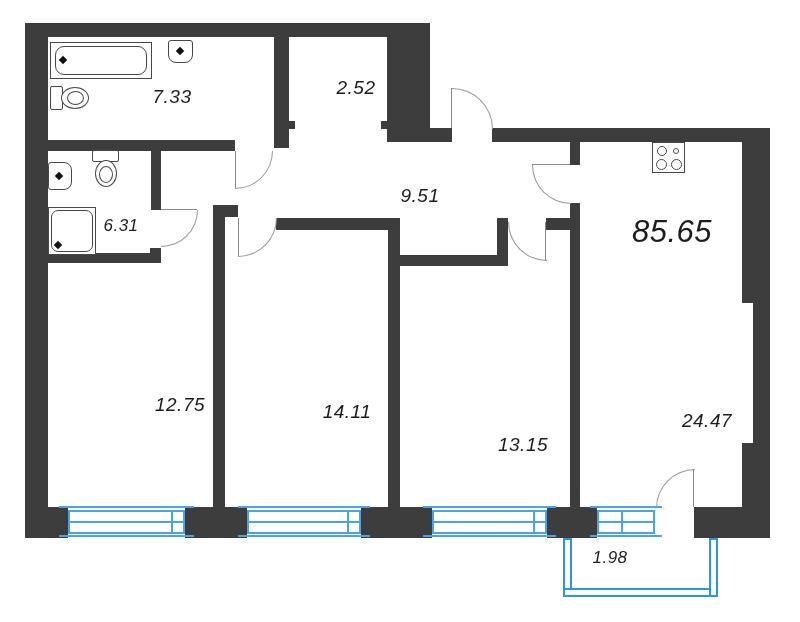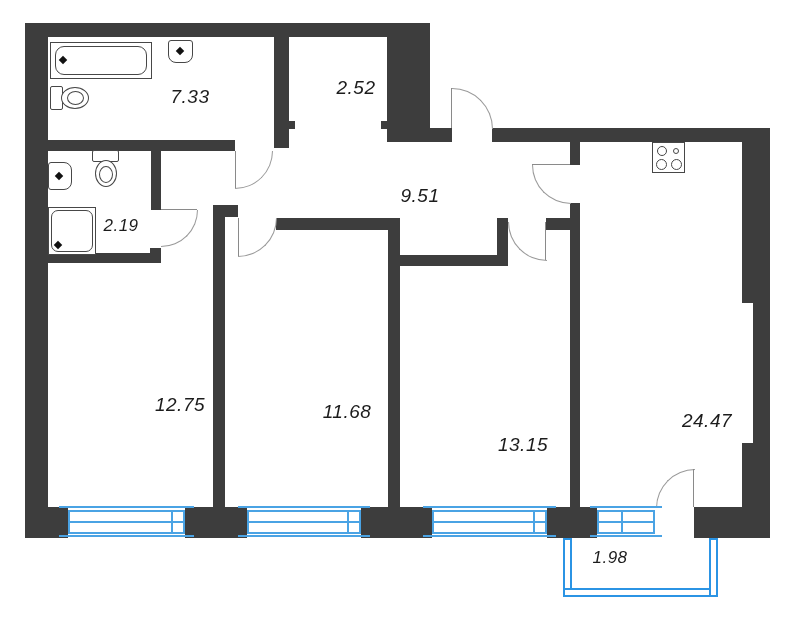--- a/index.html
+++ b/index.html
@@ -128,23 +128,24 @@
   <div class="fx" style="left:48px;top:207px;width:48px;height:48px;"></div>
   <div class="fx" style="left:51px;top:210px;width:42px;height:42px;border-width:1px;border-radius:7px;"></div>
   <div class="diamond" style="left:55px;top:242px;"></div>
 
   <div class="fx" style="left:652px;top:142px;width:33px;height:31px;"></div>
   <div class="fx round" style="left:657px;top:146px;width:10px;height:10px;border-width:1px;"></div>
   <div class="fx round" style="left:673px;top:148px;width:6px;height:6px;border-width:1px;"></div>
   <div class="fx round" style="left:656px;top:159px;width:11px;height:11px;border-width:1px;"></div>
   <div class="fx round" style="left:671px;top:159px;width:11px;height:11px;border-width:1px;"></div>
 
-  <div class="lbl" style="left:190px;top:97px;">7.33</div>
+  <div class="lbl" style="left:172px;top:97px;">7.33</div>
   <div class="lbl" style="left:356px;top:88px;">2.52</div>
   <div class="lbl" style="left:420px;top:196px;">9.51</div>
-  <div class="lbl" style="left:121px;top:226px;font-size:17px;">2.19</div>
+  <div class="lbl" style="left:121px;top:226px;font-size:17px;">6.31</div>
+  <div class="lbl big" style="left:672px;top:232px;">85.65</div>
   <div class="lbl" style="left:180px;top:405px;">12.75</div>
-  <div class="lbl" style="left:347px;top:412px;">11.68</div>
+  <div class="lbl" style="left:347px;top:412px;">14.11</div>
   <div class="lbl" style="left:523px;top:445px;">13.15</div>
   <div class="lbl" style="left:707px;top:421px;">24.47</div>
   <div class="lbl" style="left:610px;top:558px;font-size:17px;">1.98</div>
 
 </div>
 
 </body></html>

